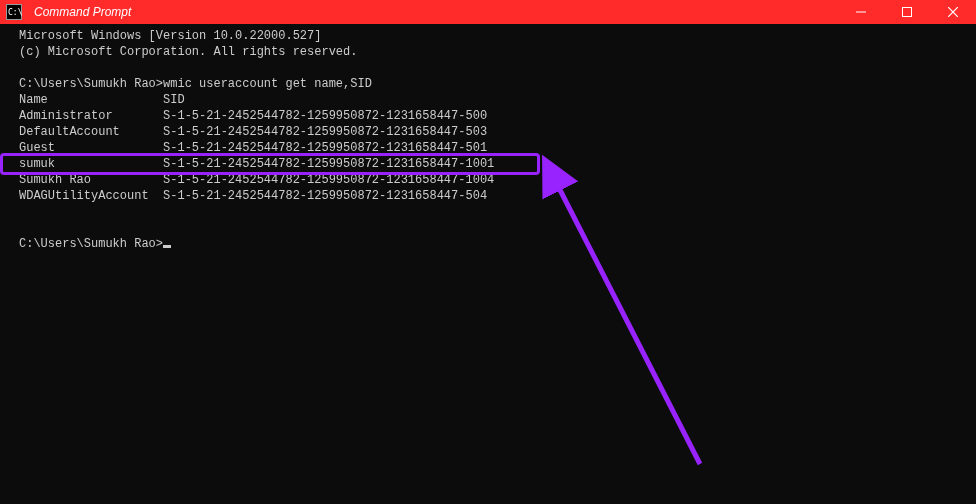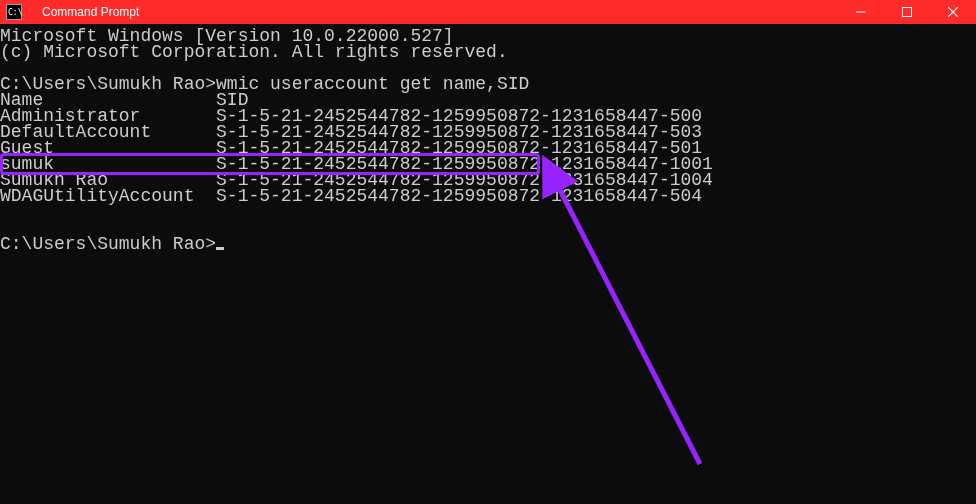--- a/index.html
+++ b/index.html
@@ -31,21 +31,22 @@
   .titlebar .app-icon {
     width: 16px;
     height: 16px;
     margin-left: 6px;
     display: inline-flex;
     align-items: center;
     justify-content: center;
   }
   .titlebar .app-icon svg { display:block; }
   .titlebar .title {
-    margin-left: 20px;
+    margin-left: 12px;
+    font-style: italic;
   }
   .win-controls {
     position: absolute;
     right: 0;
     top: 0;
     height: 24px;
     display: flex;
   }
   .win-btn {
     width: 46px;
@@ -54,23 +55,23 @@
     align-items: center;
     justify-content: center;
     color: #fff;
     font-size: 12px;
   }
   .win-btn svg { display:block; }
   .terminal {
     flex: 1;
     background: #0c0c0c;
     color: #cccccc;
-    font-size: 18px;
+    font-size: 12px;
     line-height: 16px;
-    padding: 4px 6px 6px 0;
+    padding: 4px 6px 6px 19px;
     white-space: pre;
     position: relative;
     letter-spacing: 0px;
   }
   .hl-box {
     position: absolute;
     border: 3px solid #9823ff;
     border-radius: 4px;
     box-sizing: border-box;
     pointer-events: none;

